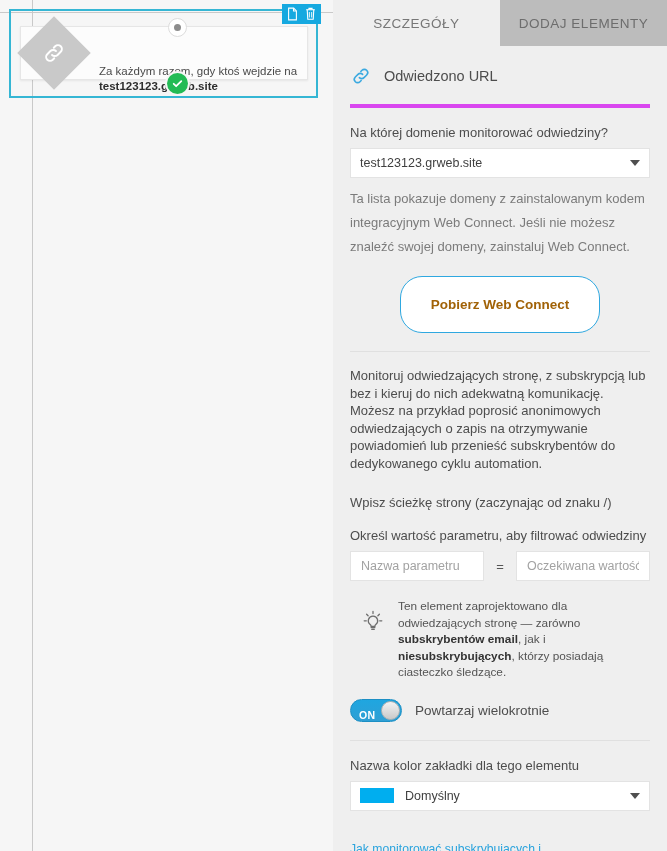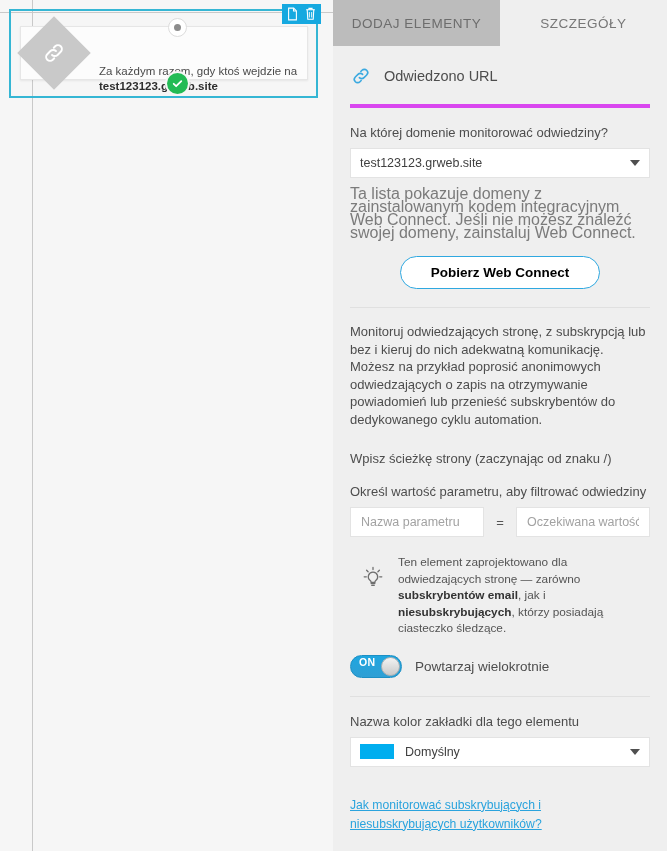--- a/index.html
+++ b/index.html
@@ -149,32 +149,32 @@
     border-left: 5px solid transparent;
     border-right: 5px solid transparent;
     border-top: 6px solid #4f4f4f;
   }
   .swatch {
     width: 34px; height: 15px; background: #00aeef;
     margin-right: 11px; flex: none;
   }
 
   .hint {
-    font-size: 16px; color: #7b7b7b;
-    line-height: 13px; margin: 9px 0 0 0;
+    font-size: 13px; color: #7b7b7b;
+    line-height: 24px; margin: 9px 0 0 0;
   }
 
   .btn-wrap { display: flex; justify-content: center; padding: 17px 0 18px 0; }
   .btn-outline {
     background: #ffffff;
     border: 1px solid #2fa8e0;
-    color: #000000;
+    color: #a16207;
     border-radius: 22px;
     font-size: 13.5px; font-weight: bold;
-    padding: 8px 30px;
+    padding: 20px 30px;
     cursor: pointer;
     font-family: "Liberation Sans", sans-serif;
   }
   .divider { height: 1px; background: #e0e0e0; }
 
   .paragraph {
     font-size: 13px; color: #4d4d4d;
     line-height: 17.5px; padding: 15px 0 6px 0;
   }
 
@@ -203,21 +203,21 @@
   }
   .tip .tip-text b { font-weight: bold; color: #333333; }
 
   .toggle-row { display: flex; align-items: center; gap: 13px; padding: 18px 0 18px 0; }
   .toggle {
     position: relative;
     width: 52px; height: 23px;
     border-radius: 12px;
     background: linear-gradient(to bottom, #1fa6e0, #2f9fd4);
     border: 1px solid #1c8fc4;
-    display: flex; align-items: flex-start;
+    display: flex; align-items: flex-end;
     cursor: pointer;
     flex: none;
   }
   .toggle .on-label {
     color: #ffffff; font-size: 10.5px; font-weight: bold;
     margin-left: 8px; letter-spacing: 0.3px;
   }
   .toggle .knob {
     position: absolute; right: 1px; top: 1px;
     width: 19px; height: 19px; border-radius: 50%;
@@ -283,25 +283,25 @@
           <path d="M3.8 3.8l.7 12h7l.7-12" stroke="#ffffff" stroke-width="1.4" fill="none"></path>
           <path d="M6.5 6.5v7M9.5 6.5v7" stroke="#ffffff" stroke-width="1.2" fill="none"></path>
         </svg>
       </span>
     </div>
   </div>
 
   <div class="panel">
 
     <div class="tabs">
+      <div class="tab">
+        <span>SZCZEGÓŁY</span>
+      </div>
       <div class="tab active">
         <span>DODAJ ELEMENTY</span>
-      </div>
-      <div class="tab">
-        <span>SZCZEGÓŁY</span>
       </div>
     </div>
 
     <div class="panel-body">
 
       <div class="section-head">
         <svg width="22" height="22" viewBox="0 0 24 24">
           <g fill="none" stroke="#3aa9e0" stroke-width="1.7" stroke-linecap="round">
             <path d="M10.2 13.8a3.6 3.6 0 0 0 5.1 0l2.9-2.9a3.6 3.6 0 1 0-5.1-5.1l-1.3 1.3"></path>
             <path d="M13.8 10.2a3.6 3.6 0 0 0-5.1 0l-2.9 2.9a3.6 3.6 0 1 0 5.1 5.1l1.3-1.3"></path>

